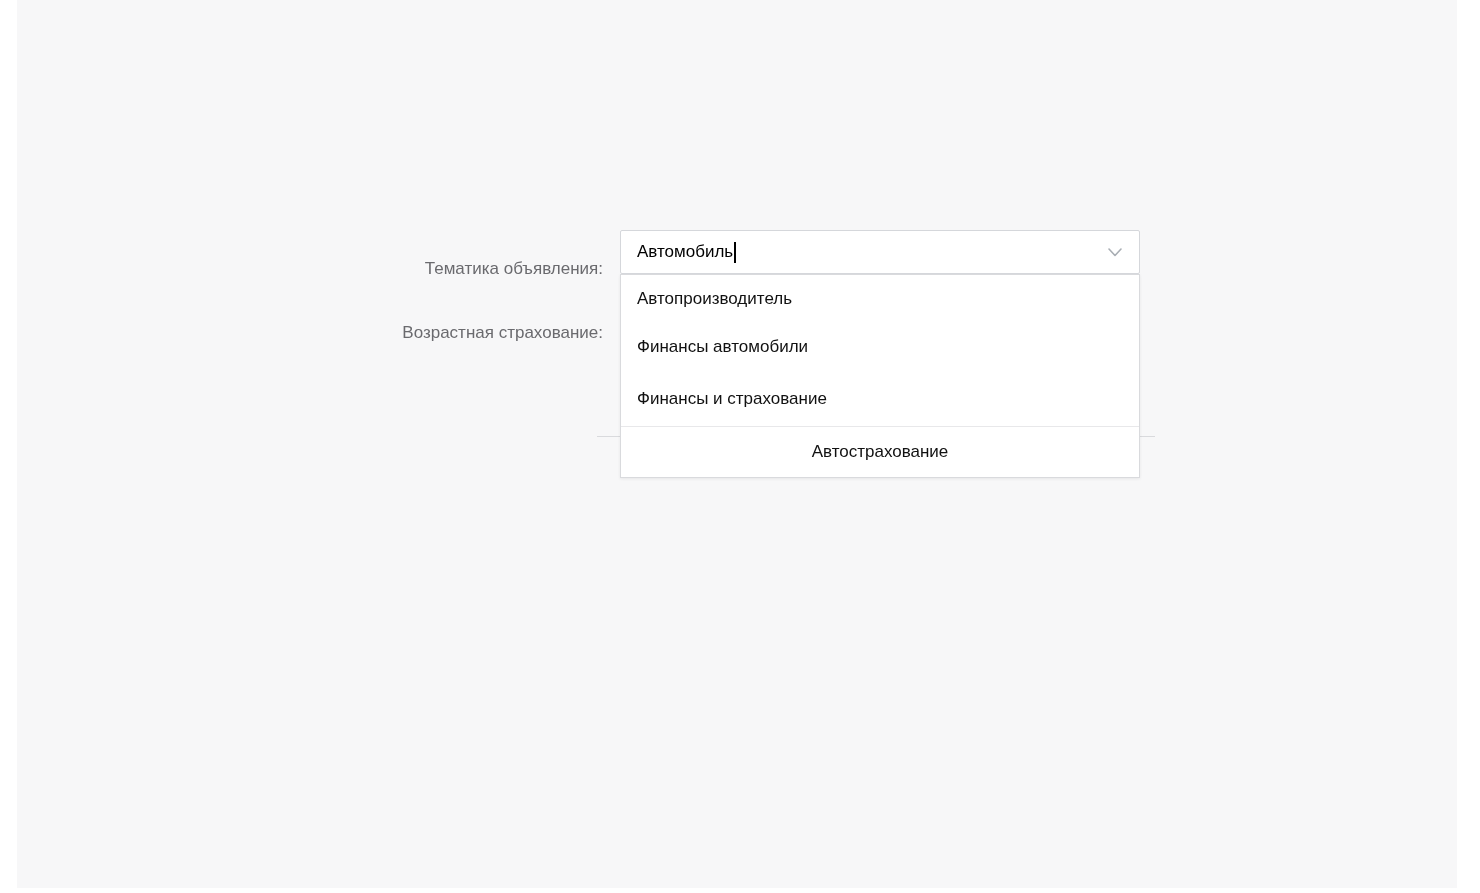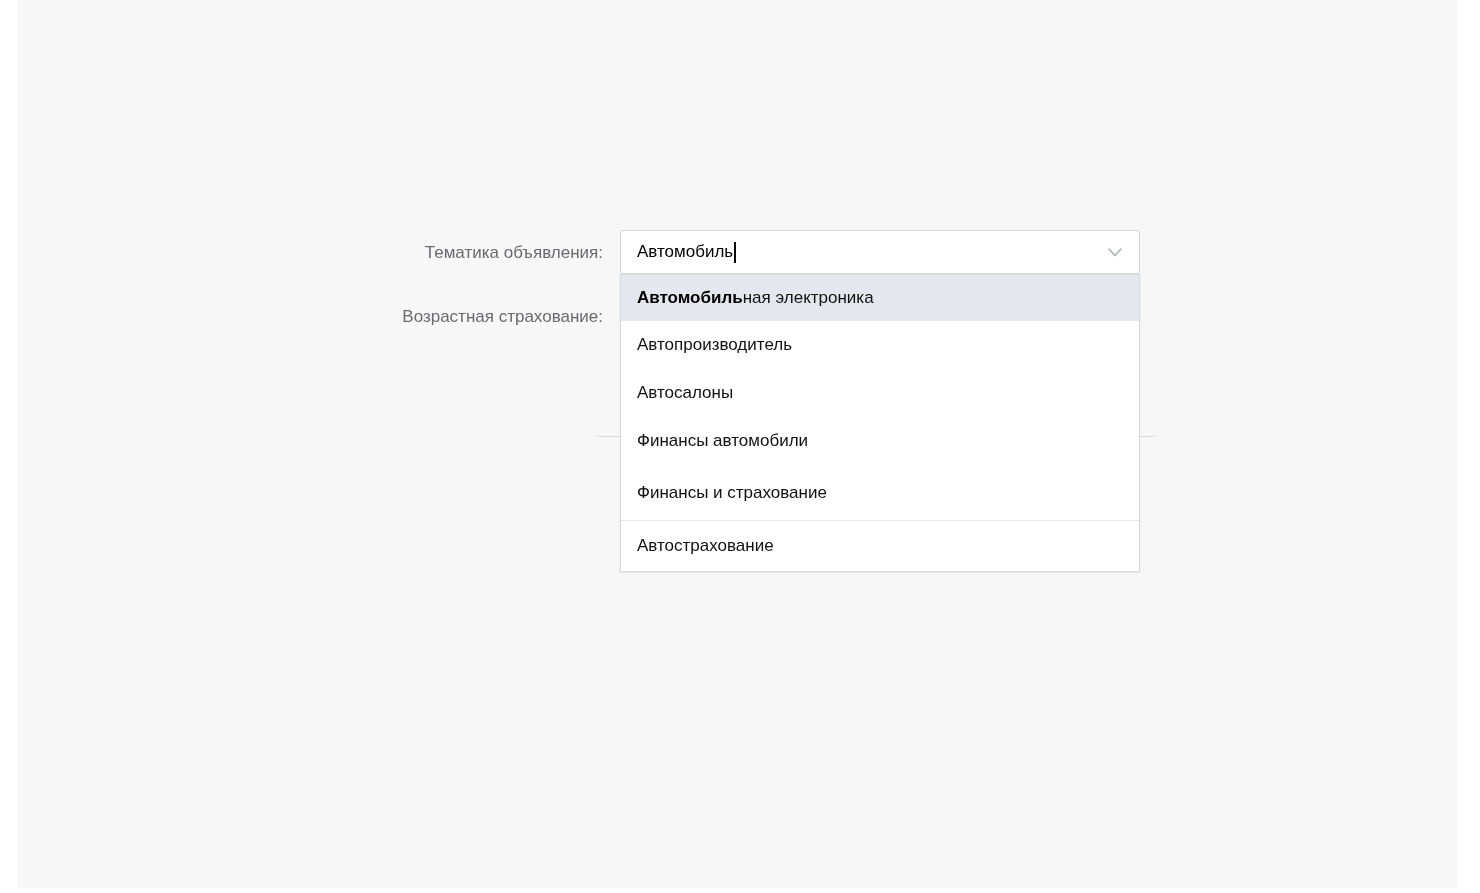--- a/index.html
+++ b/index.html
@@ -29,20 +29,21 @@
   }
 
   .field-label {
     position: absolute;
     left: 283px; width: 320px;
     text-align: right;
     font-size: 17px;
     line-height: 22px;
     color: #6a6a6e;
     z-index: 2;
+    margin-top: 16px;
   }
   .label-topic { top: 242px; }
   .label-age   { top: 306px; }
 
   .topic-input {
     position: absolute;
     left: 620px; top: 230px;
     width: 520px; height: 44px;
     background: #ffffff;
     border: 1px solid #d5d7db;
@@ -96,20 +97,21 @@
   .opt-0 b { font-weight: 700; color: #000; }
   .group-header {
     height: 55px;
     font-weight: 400;
     color: #000000;
     cursor: default;
   }
   .opt-last {
     height: 51px;
     border-top: 1px solid #e8e8ea;
+    justify-content: center;
   }
 </style>
 </head>
 <body>
 
 <div class="stage">
 
   <div class="panel"></div>
 
   <div class="page-divider"></div>
@@ -122,30 +124,22 @@
     <span>Автомобиль</span>
     <span class="caret"></span>
     <span class="chevron">
       <svg width="20" height="20" viewBox="0 0 20 20" fill="none">
         <polyline points="4,7 10,13.5 16,7" stroke="#a9aeb4" stroke-width="1.6" fill="none" stroke-linecap="round" stroke-linejoin="round"></polyline>
       </svg>
     </span>
   </div>
 
   <ul class="dropdown">
-    <li class="opt opt-0">
-      <span>
-        <b>Автомобиль</b><span>ная электроника</span>
-      </span>
-    </li>
     <li class="opt">
       <span>Автопроизводитель</span>
-    </li>
-    <li class="opt">
-      <span>Автосалоны</span>
     </li>
     <li class="opt">
       <span>Финансы автомобили</span>
     </li>
     <li class="group-header">
       <span>Финансы и страхование</span>
     </li>
     <li class="opt opt-last">
       <span>Автострахование</span>
     </li>

